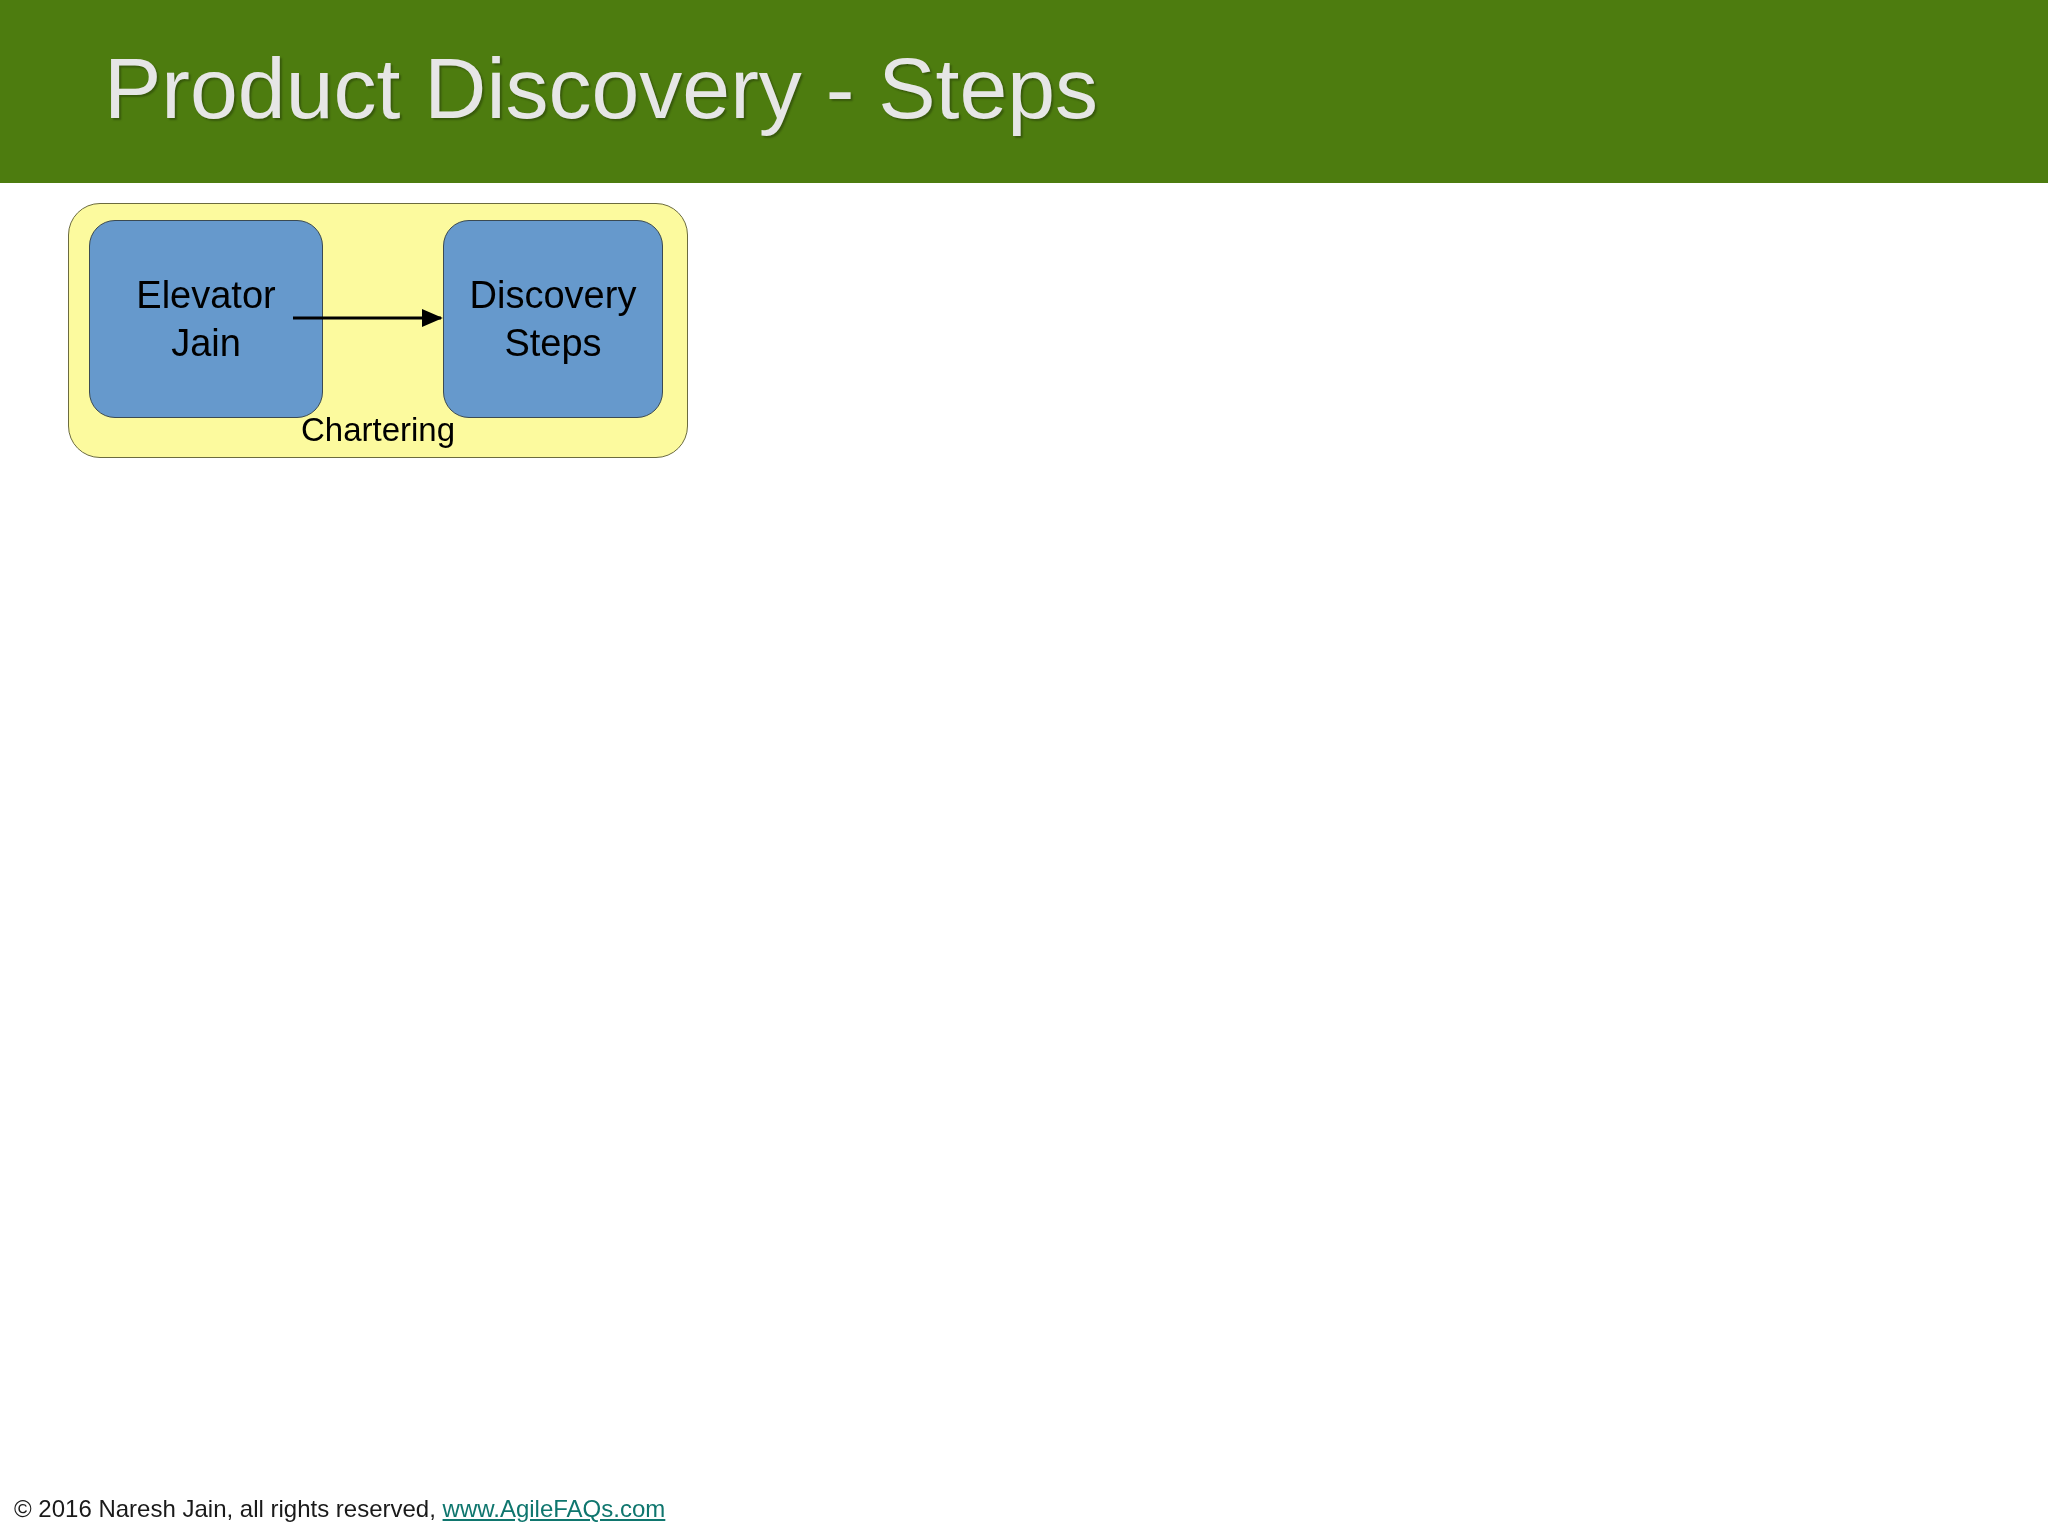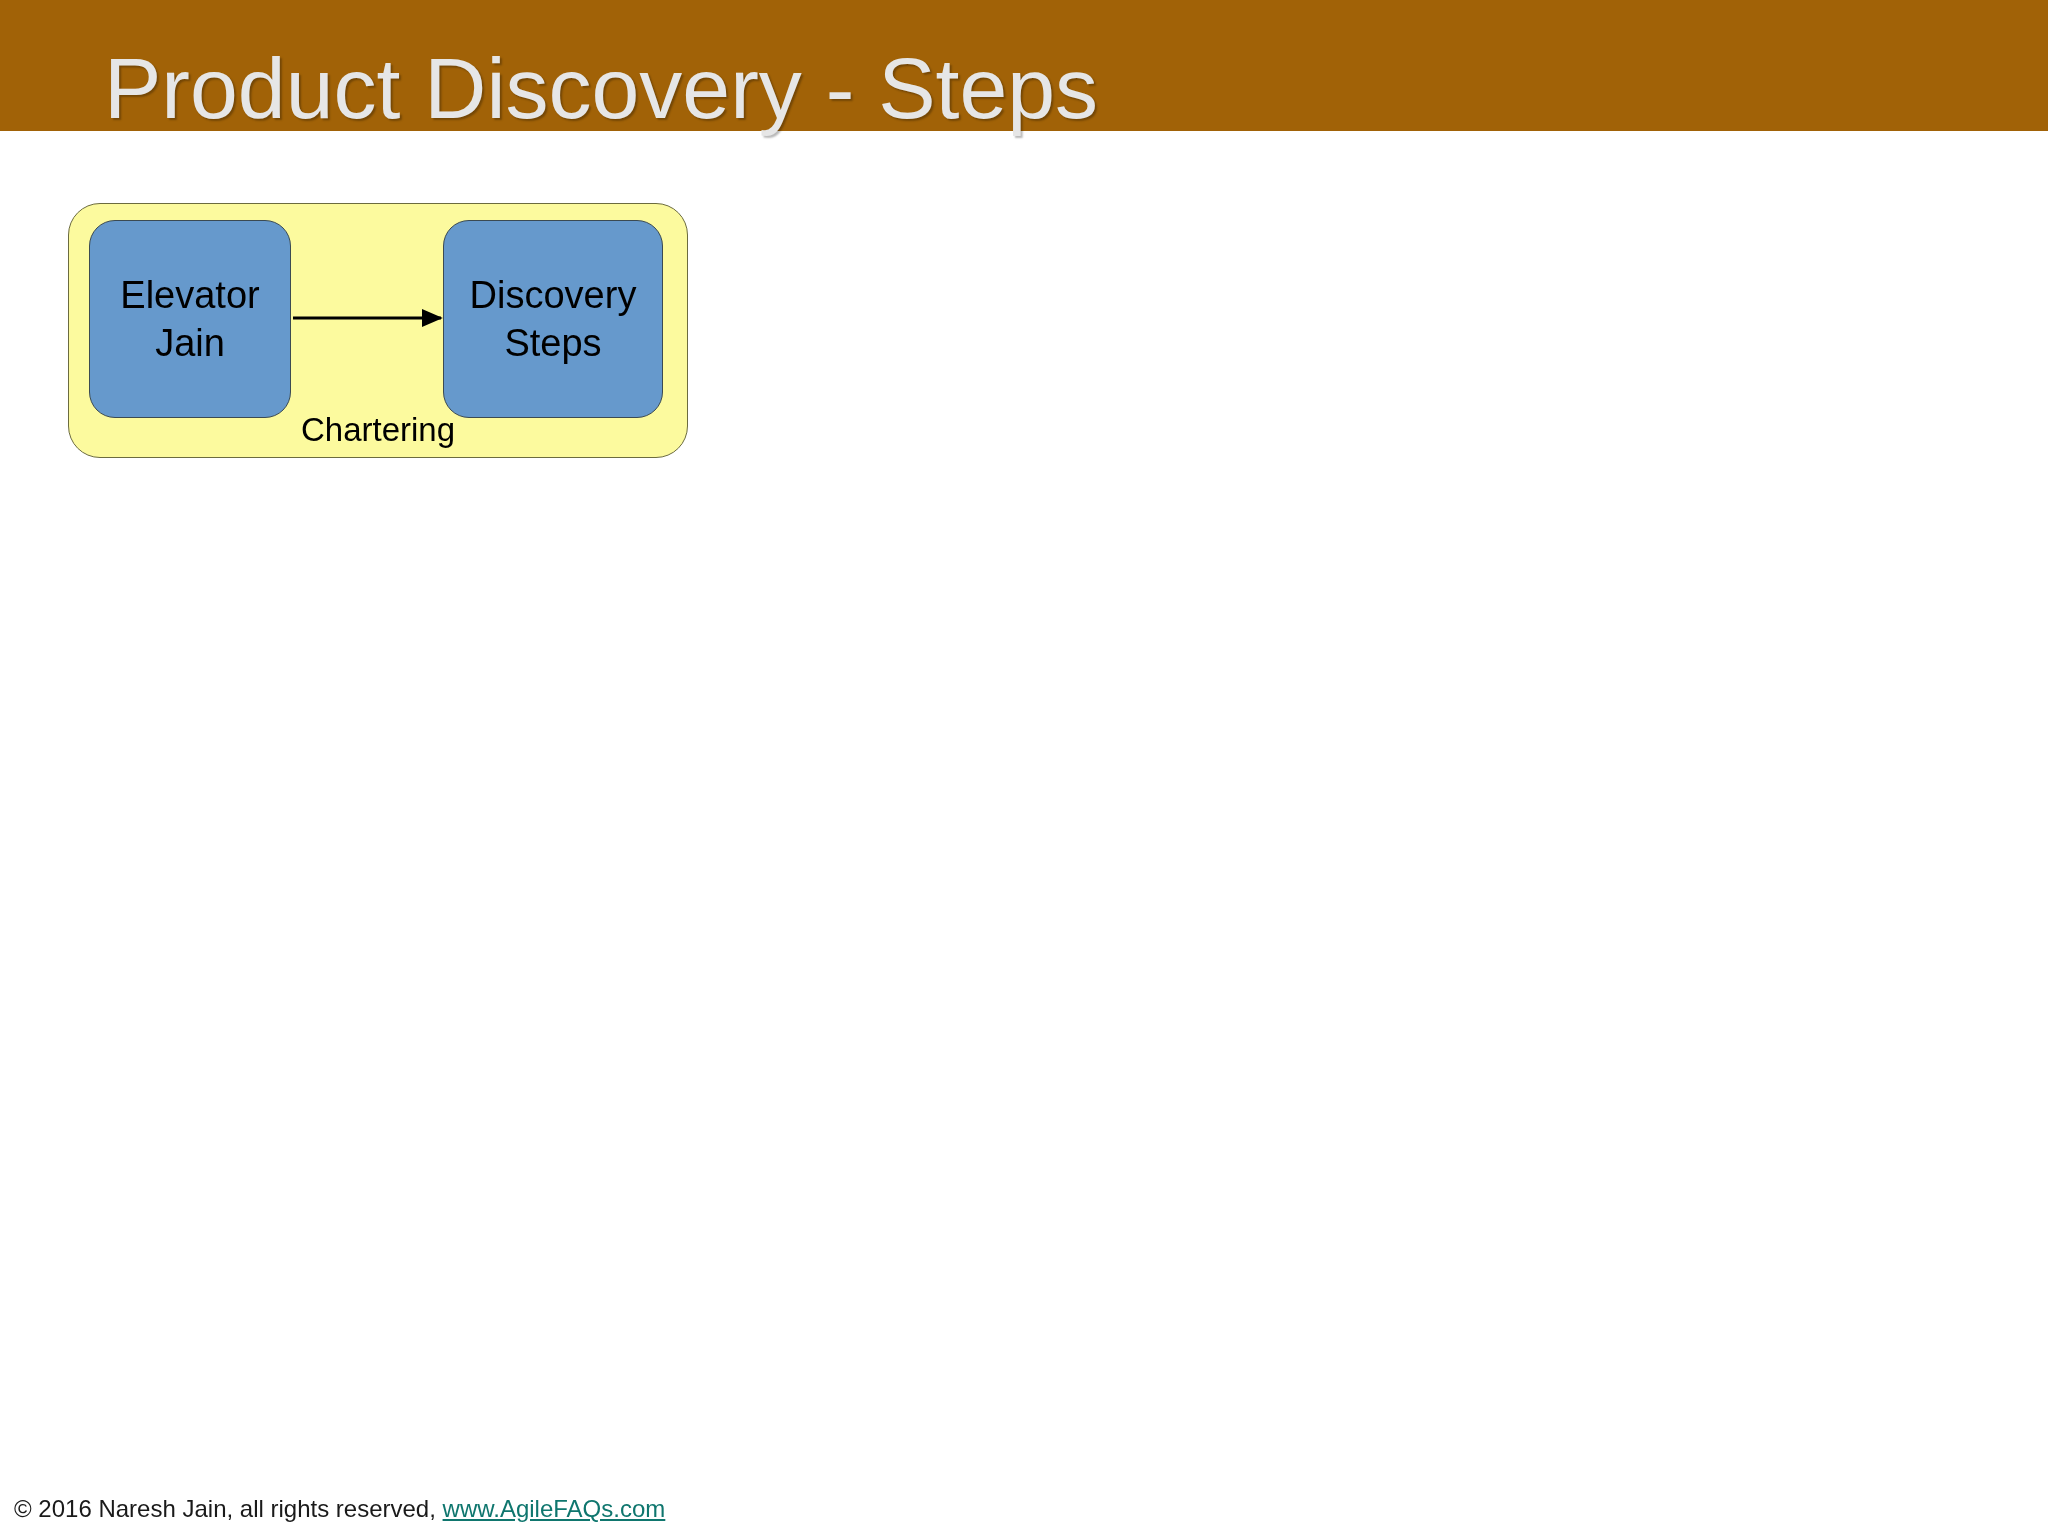--- a/index.html
+++ b/index.html
@@ -14,22 +14,22 @@
     overflow: hidden;
     font-family: "Liberation Sans", sans-serif;
   }
 
   
   .header-bar {
     position: absolute;
     left: 0;
     top: 0;
     width: 2048px;
-    height: 131px;
-    background: #a16207;
+    height: 183px;
+    background: #4d7c0f;
   }
   .header-bar .slide-title {
     position: absolute;
     left: 104px;
     top: 18px;
     font-size: 86px;
     line-height: 140px;
     font-weight: 400;
     letter-spacing: 0px;
     color: #e6e6e6;
@@ -82,21 +82,21 @@
     text-align: center;
     color: #000000;
     font-size: 38px;
     line-height: 48px;
   }
   .step-box .step-label { display: block; }
 
   .box-elevator-pitch {
     left: 89px;
     top: 220px;
-    width: 202px;
+    width: 234px;
     height: 198px;
   }
   .box-business-goals {
     left: 443px;
     top: 220px;
     width: 220px;
     height: 198px;
   }
 
   

